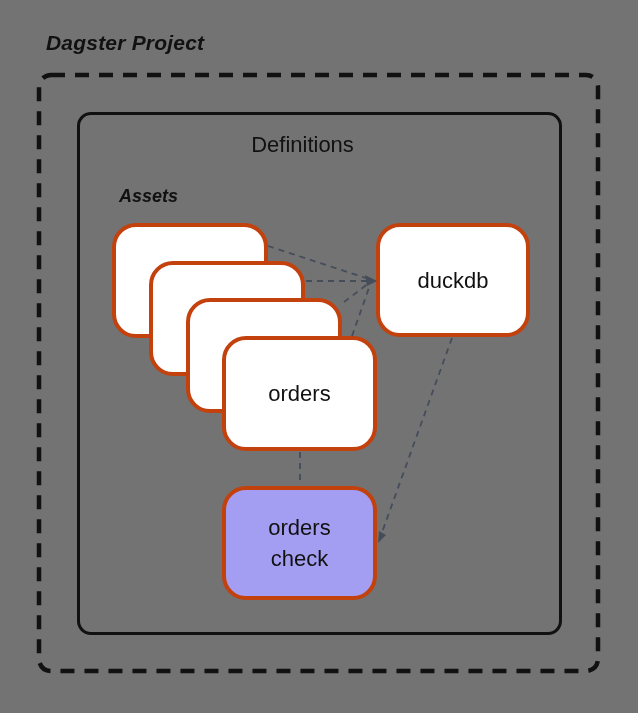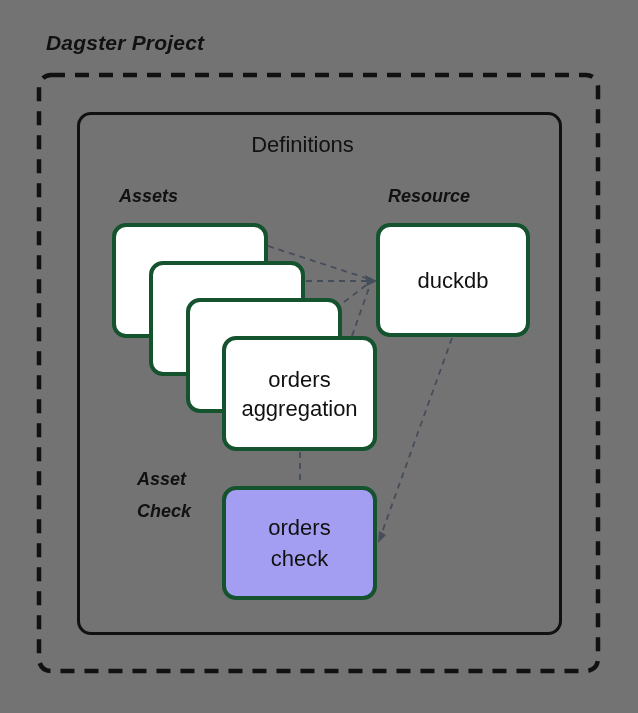--- a/index.html
+++ b/index.html
@@ -49,22 +49,22 @@
   .group-label {
     font-size: 18px;
     font-style: italic;
     font-weight: 600;
   }
   .assets-label   { left: 119px; top: 186px; }
   .resource-label { left: 388px; top: 186px; }
   .asset-check-label { left: 137px; top: 463px; line-height: 32px; }
 
   .node {
-    border: 4px solid #14532d;
-    border-radius: 14px;
+    border: 4px solid #c2410c;
+    border-radius: 24px;
     background: #ffffff;
     box-sizing: border-box;
     display: flex;
     flex-direction: column;
     align-items: center;
     justify-content: center;
     font-size: 22px;
     line-height: 29px;
     text-align: center;
   }
@@ -96,34 +96,28 @@
 <div class="canvas">
 
   <div class="abs diagram-title">Dagster Project</div>
 
   <div class="abs inner-box"></div>
 
   <div class="abs definitions-label">Definitions</div>
 
   <div class="abs group-label assets-label">Assets</div>
 
-  <div class="abs group-label resource-label">Resource</div>
 
-  <div class="abs group-label asset-check-label">
-    <div>Asset</div>
-    <div>Check</div>
-  </div>
 
   <div class="abs node card card-1"></div>
   <div class="abs node card card-2"></div>
   <div class="abs node card card-3"></div>
 
   <div class="abs node card-front">
     <span>orders</span>
-    <span>aggregation</span>
   </div>
 
   <div class="abs node duckdb-box">
     <span>duckdb</span>
   </div>
 
   <div class="abs node orders-check-box">
     <span>orders</span>
     <span>check</span>
   </div>

